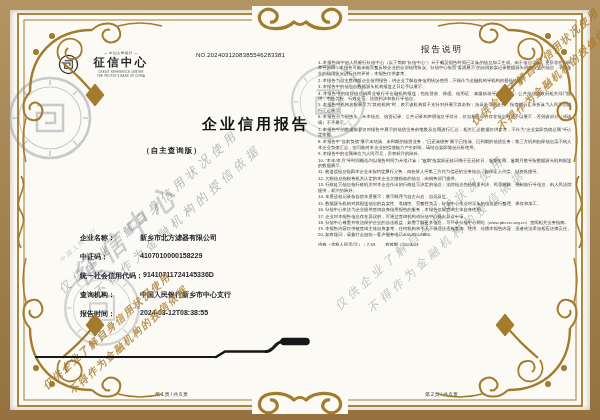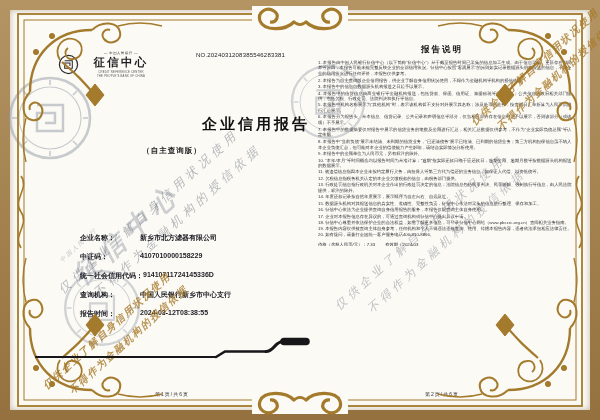--- a/index.html
+++ b/index.html
@@ -18,21 +18,21 @@
   .report-no{left:196px;top:52px;font-size:6px;color:#22222a;letter-spacing:.2px;z-index:2;}
   .doc-title{left:34px;width:276px;text-align:right;top:115px;font-family:"Liberation Serif","DejaVu Serif",serif;font-size:15px;font-weight:bold;letter-spacing:3px;color:#111;z-index:2;}
   .doc-subtitle{left:34px;width:276px;text-align:center;top:146px;font-size:7.5px;font-weight:bold;color:#222;letter-spacing:1px;z-index:2;}
   .fields{left:80px;top:233px;z-index:2;}
   .frow{display:flex;height:19px;align-items:flex-start;}
   .flabel{min-width:60px;font-size:7px;font-weight:bold;color:#1d1d24;white-space:nowrap;}
   .fvalue{font-size:7px;font-weight:bold;color:#1d1d24;white-space:nowrap;}
   .pfoot{top:391px;text-align:center;font-size:5px;color:#333;letter-spacing:1px;z-index:2;}
   .pfoot.l{left:34px;width:276px;} .pfoot.r{left:312px;width:260px;}
   
-  .notes-title{left:312px;width:260px;text-align:center;top:44px;font-size:8.5px;font-weight:bold;color:#111;letter-spacing:2px;z-index:2;}
+  .notes-title{left:312px;width:260px;text-align:center;top:44px;font-size:8.5px;font-weight:normal;color:#111;letter-spacing:2px;z-index:2;}
   .notes-clip{left:318px;top:60px;width:254px;height:186px;z-index:2;overflow:hidden;}
   .notes{width:352px;transform:scale(.72);transform-origin:0 0;font-size:6px;line-height:1.32;color:#34343a;text-align:justify;}
   .note-item{margin-bottom:1px;}
   .price-line{margin-top:6px;font-size:6px;color:#2c2c32;}
   .price-line span{margin-right:14px;}
   
   .wm{font-family:"Liberation Serif","DejaVu Serif",serif;font-style:italic;pointer-events:none;white-space:nowrap;}
   .wm-gray{color:rgba(112,118,130,.5);}
   .wm-line{font-size:12px;letter-spacing:5px;}
   .wm-left{left:55px;top:285px;transform:rotate(-42deg);transform-origin:0 0;z-index:1;}

